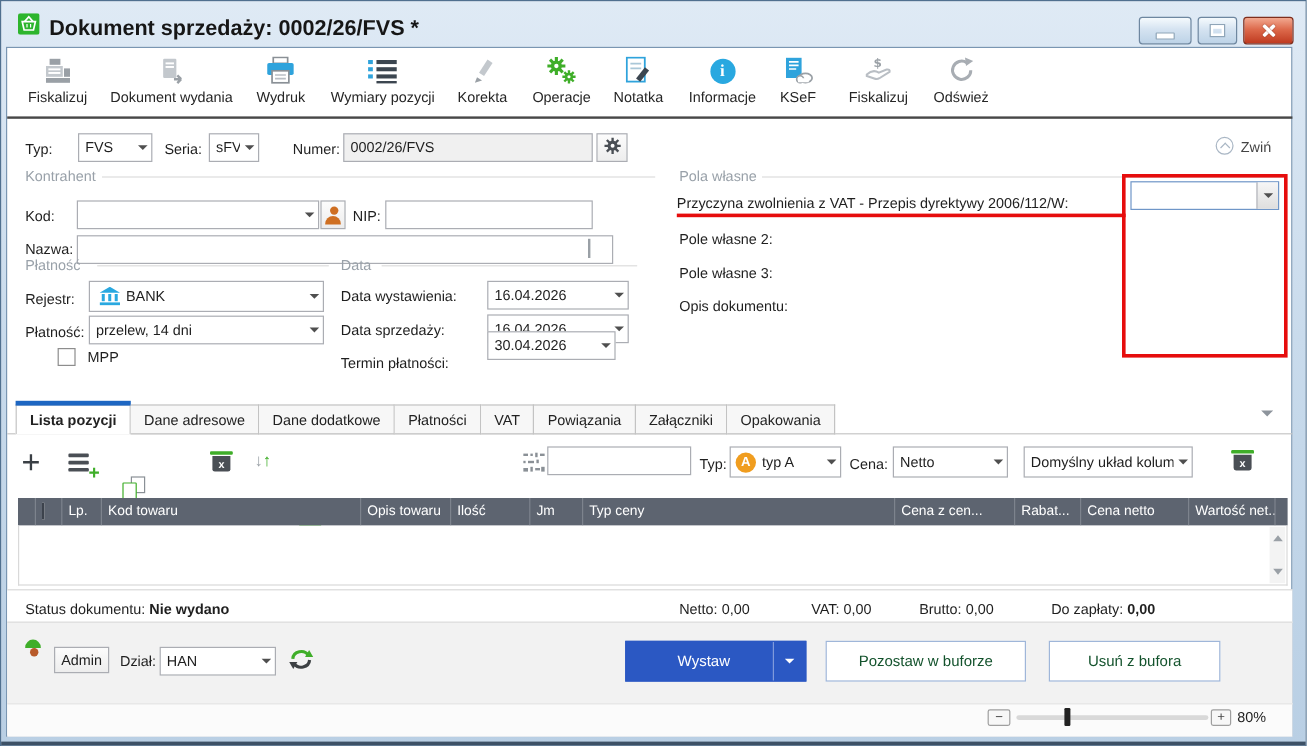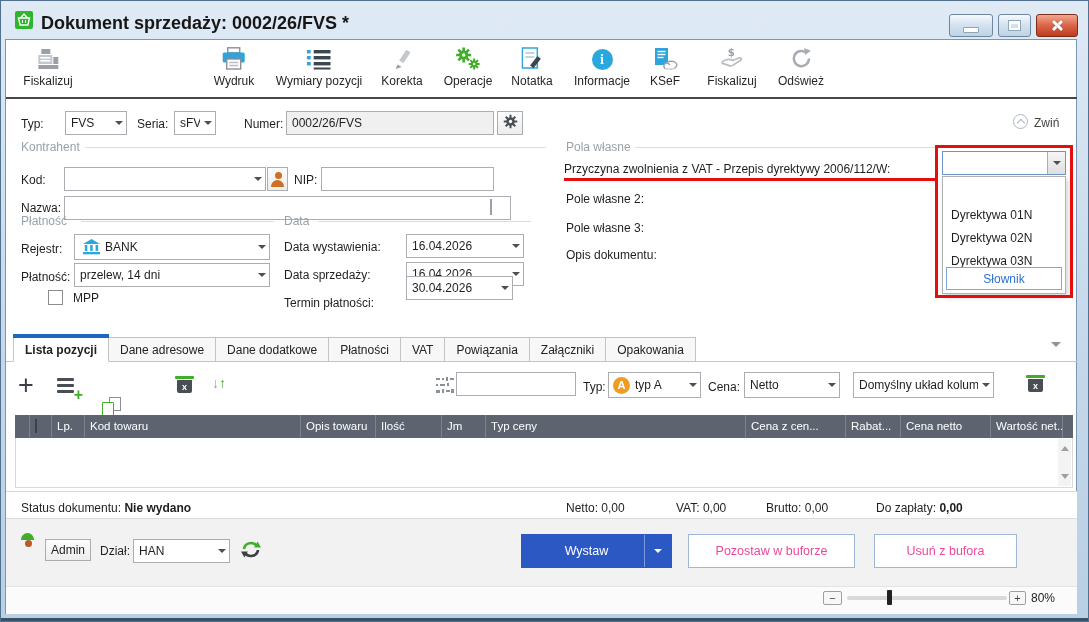--- a/index.html
+++ b/index.html
@@ -93,21 +93,21 @@
   .tbody{position:absolute;left:14px;top:437px;width:1058px;height:50px;background:#fff;border:1px solid #d9d9d9;border-top:none;box-sizing:border-box}
   .vscroll{position:absolute;right:1px;top:1px;width:13px;height:47px;background:#f3f3f3;display:flex;flex-direction:column;justify-content:space-between;align-items:center;padding:3px 0;box-sizing:border-box}
   .tri-up{width:0;height:0;border:4px solid transparent;border-bottom:5px solid #9aa0a6}
   .tri-dn{width:0;height:0;border:4px solid transparent;border-top:5px solid #9aa0a6}
   
   .statusrow{position:absolute;left:5px;top:490px;width:1071px;height:27px;background:#fff;border-top:1px solid #d9d9d9}
   .sgroup{position:absolute;top:500px;font-size:12px;white-space:nowrap}
   .footer{position:absolute;left:5px;top:517px;width:1071px;height:68px;background:#f2f2f2;border-top:1px solid #dddddd}
   .bigbtn{position:absolute;top:533px;height:34px;box-sizing:border-box;display:flex;align-items:center;justify-content:center;font-size:12.5px;cursor:default}
   .bb-blue{background:#2b58c3;color:#fff;border:1px solid #2b58c3}
-  .bb-white{background:#fff;color:#ec4899;border:1px solid #9fb6d9}
+  .bb-white{background:#fff;color:#14532d;border:1px solid #9fb6d9}
   .wy-arr{position:absolute;right:0;top:0;bottom:0;width:26px;border-left:1px solid rgba(255,255,255,.4);display:flex;align-items:center;justify-content:center}
   .wy-arr::before{content:"";border:4px solid transparent;border-top:4px solid #fff;margin-top:4px}
   .bottombar{position:absolute;left:5px;top:585px;width:1071px;height:27px;background:#fbfbfb;border-top:1px solid #e4e4e4}
   .zbtn{position:absolute;width:19px;height:14px;border:1px solid #9f9f9f;border-radius:2px;background:#f7f7f7;box-sizing:border-box;display:flex;align-items:center;justify-content:center;font-size:11px;line-height:10px;color:#444}
   .ztrack{position:absolute;height:4px;background:#d9d9d9;border-radius:2px}
   .zhandle{position:absolute;width:5px;height:15px;background:#222;border-radius:1px}
   
   .redbox{position:absolute;border:3px solid #e60d0d;box-sizing:border-box;z-index:6;pointer-events:none}
   .redline{position:absolute;height:3px;background:#e60d0d;z-index:6}
   .ddpanel{position:absolute;background:#fff;border:1px solid #b2b2b2;box-sizing:border-box;box-shadow:2px 3px 6px rgba(0,0,0,.18);z-index:5}
@@ -144,20 +144,31 @@
         <svg width="22" height="22" viewBox="0 0 22 22">
           <rect x="4" y="1" width="9" height="5" fill="#9aa0a6"></rect>
           <rect x="1" y="7" width="14" height="9" fill="#c3c8cd"></rect>
           <rect x="3" y="9" width="10" height="1.6" fill="#fff"></rect>
           <rect x="3" y="12" width="10" height="1.6" fill="#fff"></rect>
           <rect x="16" y="9" width="5" height="7" fill="#9aa0a6"></rect>
           <rect x="1" y="17" width="20" height="4" fill="#9aa0a6"></rect>
         </svg>
       </span>
     <span class="tb-lbl">Fiskalizuj</span>
+  </div>
+  <div class="tb-item" style="left:142px">
+    <span class="tb-ico">
+        <svg width="23" height="22" viewBox="0 0 23 22">
+          <rect x="4" y="1" width="11" height="16" rx="1" fill="#c3c8cd"></rect>
+          <rect x="6" y="4" width="7" height="1.6" fill="#fff"></rect>
+          <rect x="6" y="7" width="7" height="1.6" fill="#fff"></rect>
+          <path d="M13 18 h6 M19 18 l-3.2 -3.2 M19 18 l-3.2 3.2" stroke="#9aa0a6" stroke-width="2" fill="none"></path>
+        </svg>
+      </span>
+    <span class="tb-lbl">Dokument wydania</span>
   </div>
   <div class="tb-item" style="left:233px">
     <span class="tb-ico">
         <svg width="24" height="23" viewBox="0 0 24 23">
           <rect x="6" y="0.8" width="12" height="5" fill="#fff" stroke="#8a9096" stroke-width="1.4"></rect>
           <rect x="1" y="5.5" width="22" height="10" rx="1.5" fill="#2fa3dc"></rect>
           <rect x="5" y="12" width="14" height="10" fill="#fff" stroke="#8a9096" stroke-width="1.4"></rect>
           <line x1="7.5" y1="15.5" x2="16.5" y2="15.5" stroke="#b9bec4" stroke-width="1.4"></line>
           <line x1="7.5" y1="18.5" x2="16.5" y2="18.5" stroke="#b9bec4" stroke-width="1.4"></line>
         </svg>
@@ -313,26 +324,20 @@
   <span class="abs" style="left:489px;top:199px"><span class="kbico"></span></span>
 
   <span class="grp" style="left:565px;top:139px">Pola własne</span>
   <div class="gline" style="left:634px;top:146px;width:434px"></div>
   <span class="lbl" style="left:563px;top:161px;width:372px;overflow:hidden">Przyczyna zwolnienia z VAT - Przepis dyrektywy 2006/112/W:</span>
   <div class="redline" style="left:563px;top:177px;width:374px"></div>
   <div class="combo" style="left:941px;top:150px;width:124px;border-color:#6f96c8;z-index:5">
     <span class="cv"></span>
       <span class="btnarr"></span>
   </div>
-  <div class="ddpanel" style="left:941px;top:175px;width:124px;height:118px;padding-top:27px">
-    <div class="dditem">Dyrektywa 01N</div>
-    <div class="dditem">Dyrektywa 02N</div>
-    <div class="dditem">Dyrektywa 03N</div>
-    <div class="slownik">Słownik</div>
-  </div>
   <div class="redbox" style="left:934px;top:144px;width:138px;height:153px"></div>
   <span class="lbl" style="left:565px;top:191px">Pole własne 2:</span>
   <span class="lbl" style="left:565px;top:220px">Pole własne 3:</span>
   <span class="lbl" style="left:565px;top:247px">Opis dokumentu:</span>
 
   <span class="grp" style="left:20px;top:213px">Płatność</span>
   <div class="gline" style="left:80px;top:220px;width:193px"></div>
   <span class="lbl" style="left:20px;top:241px">Rejestr:</span>
   <div class="combo" style="left:73px;top:233px;width:196px;height:26px">
     <span style="margin-left:8px;display:flex">

